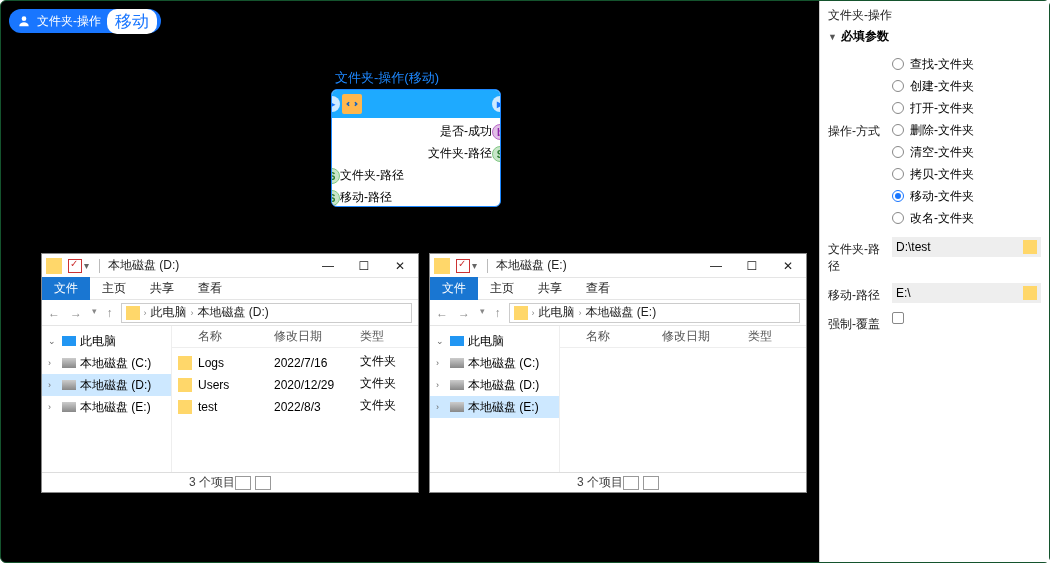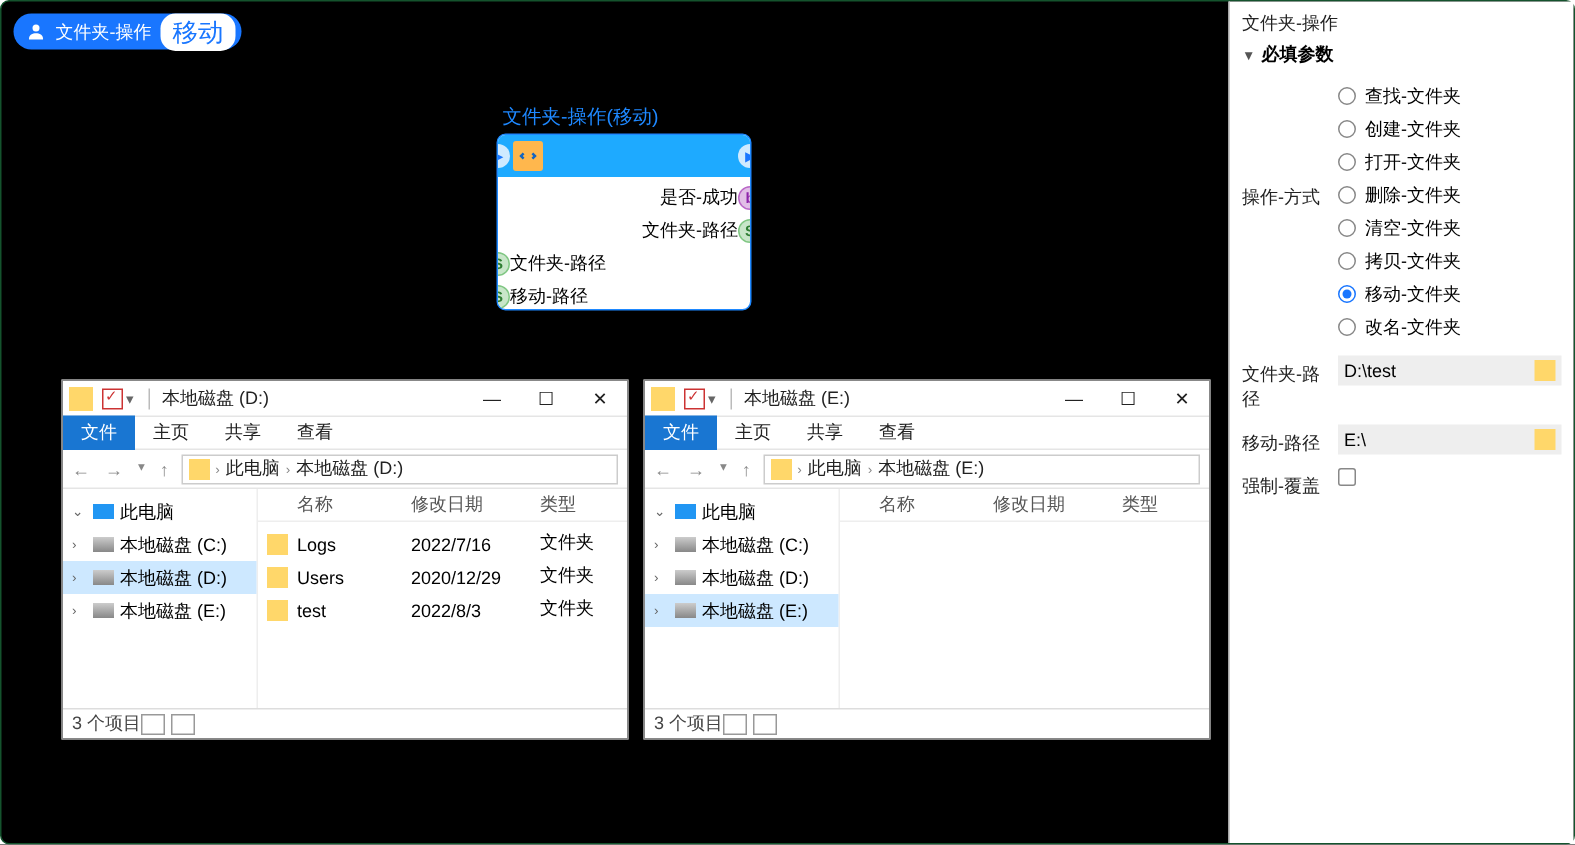--- a/index.html
+++ b/index.html
@@ -59,21 +59,21 @@
 .tree-row .caret{width:10px;color:#666;font-size:9px}
 .tree-row .ico{width:14px;height:10px}
 .ico.pc{background:#2196f3}
 .ico.hd{background:linear-gradient(#ccc,#888)}
 .filelist{flex:1}
 .fl-head{display:flex;height:22px;align-items:center;color:#555;border-bottom:1px solid #eee}
 .fl-head>div{padding-left:6px}
 .fl-row{display:flex;height:22px;align-items:flex-end}
 .fl-row .fico{width:14px;height:14px;background:#ffd76a;margin:0 6px}
 .col-n{width:76px}.col-d{width:86px}.col-t{width:50px}
-.status{height:20px;border-top:1px solid #ddd;display:flex;align-items:center;padding:0 6px;justify-content:flex-start;color:#444}
+.status{height:20px;border-top:1px solid #ddd;display:flex;align-items:center;padding:0 6px;justify-content:center;color:#444}
 .status .sicons{display:flex;gap:4px}
 .status .sico{width:16px;height:14px;border:1px solid #999}
 
 
 .panel h3{font-size:12px;font-weight:normal;color:#222;margin-bottom:4px}
 .panel .sect{display:flex;align-items:center;gap:4px;margin:4px 0;font-weight:bold}
 .panel .sect .tri{font-size:9px;color:#555}
 .param-row{display:flex;align-items:flex-start;margin-top:8px}
 .param-label{width:64px;padding-right:10px;padding-top:4px;color:#222}
 .param-val{flex:1}

